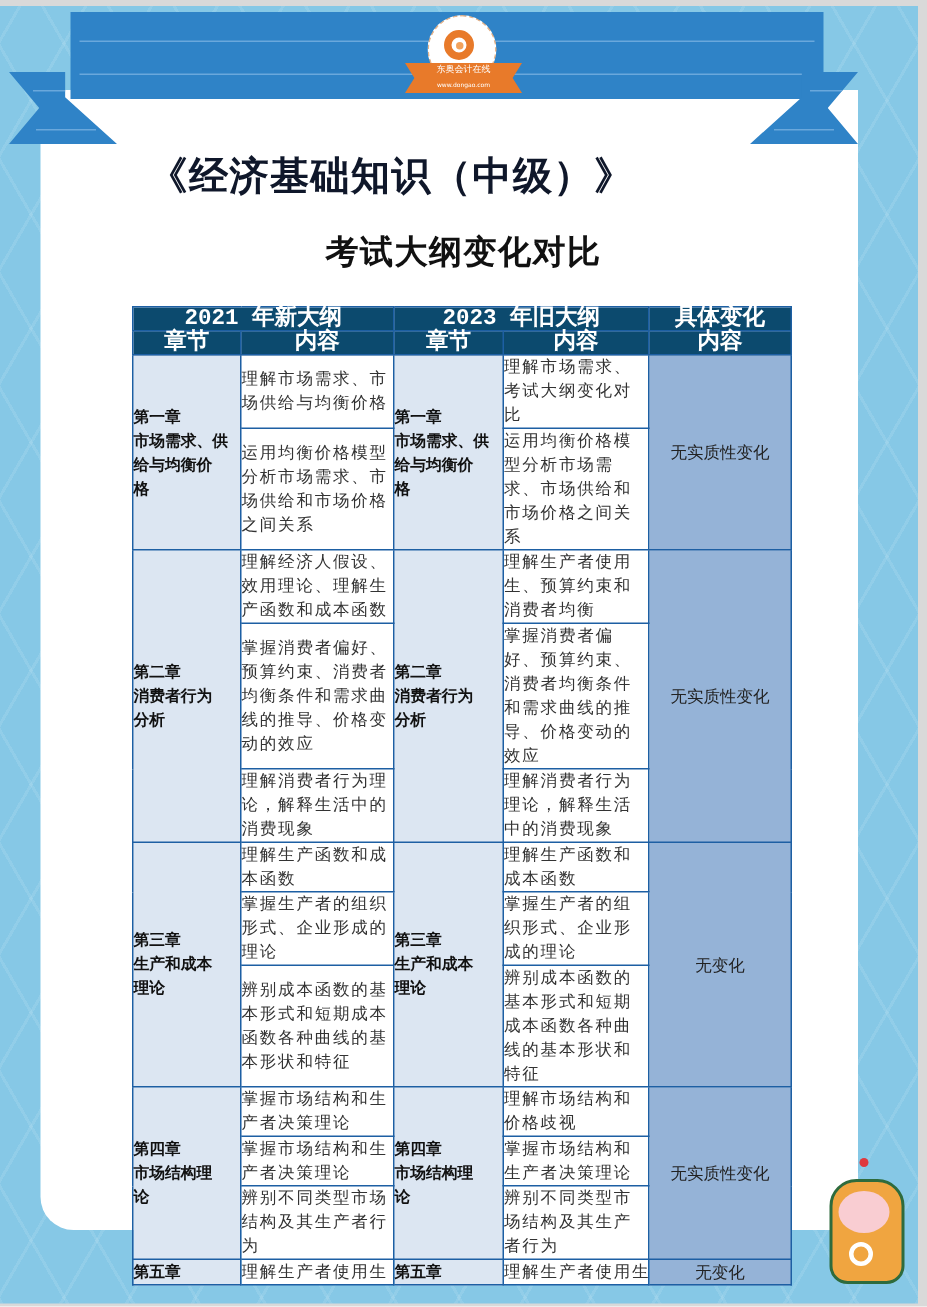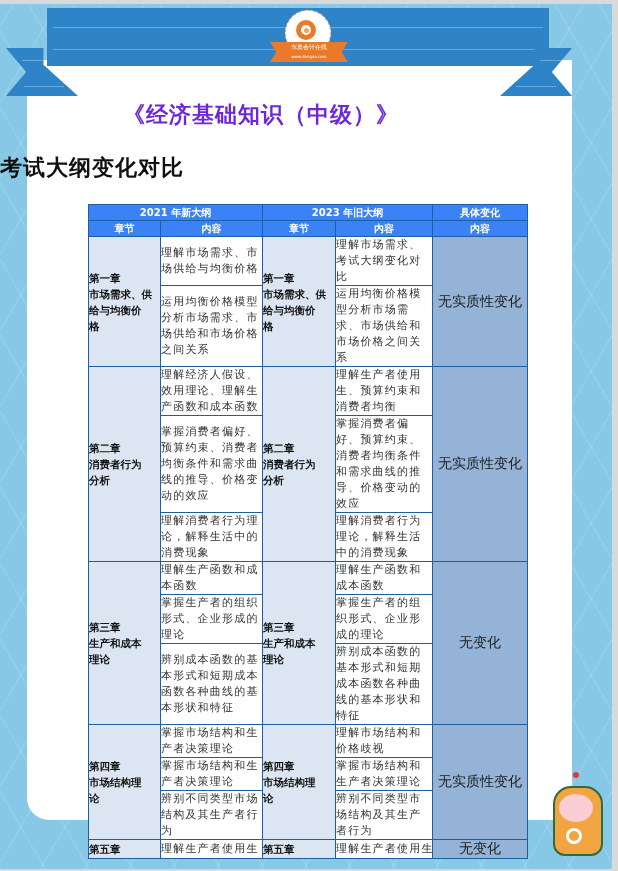--- a/index.html
+++ b/index.html
@@ -46,46 +46,46 @@
     content: ""; position: absolute; left: 3px; top: 3px; width: 5px; height: 5px; border-radius: 50%; background: #f2a25c;
   }
   .logo-ribbon {
     position: absolute; left: 0; top: 32px; width: 78px; height: 20px;
     background: #e87a2a; color: #fff; font-size: 6px; text-align: center; line-height: 10px;
     clip-path: polygon(0 0, 100% 0, 92% 50%, 100% 100%, 0 100%, 8% 50%);
   }
 
   .title1 {
     position: absolute; left: 0; width: 522px; top: 100px; text-align: center;
-    font-size: 22px; font-weight: bold; color: #6d28d9; letter-spacing: 1px;
+    font-size: 26px; font-weight: bold; color: #0f172a; letter-spacing: 1px;
   }
   .title2 {
-    position: absolute; left: 0; width: 618px; top: 153px; text-align: left;
+    position: absolute; left: 0; width: 618px; top: 153px; text-align: center;
     font-size: 22px; font-weight: bold; color: #111; letter-spacing: 1px;
   }
 
   table.outline {
     position: absolute; left: 88px; top: 204px; width: 439px;
     border-collapse: collapse; table-layout: fixed;
     font-size: 11px; color: #222;
   }
   table.outline td, table.outline th {
     border: 1px solid #1d5fa3; padding: 0; vertical-align: middle;
   }
   th.h1, th.h2 {
-    background: #3b82f6; color: #fff; font-weight: bold; height: 15px; line-height: 15px; font-size: 10px;
+    background: #0c4a6e; color: #fff; font-weight: bold; height: 15px; line-height: 15px; font-size: 15px; font-family: Liberation Mono, monospace;
   }
   td.chap {
     background: #dce6f2; text-align: left; font-weight: bold; color: #111; font-size: 10.5px; line-height: 16px; padding: 0 2px;
   }
   td.cont {
     background: #fff; line-height: 16px; padding: 0 4px; letter-spacing: 1.2px; color: #333;
   }
   td.change {
-    background: #95b3d7; text-align: center; color: #222; font-size: 14px;
+    background: #95b3d7; text-align: center; color: #222; font-size: 11px;
   }
 
   .mascot { position: absolute; left: 545px; top: 768px; width: 62px; height: 92px; }
   .m-body {
     position: absolute; left: 8px; top: 18px; width: 46px; height: 66px;
     background: #f0a540; border-radius: 18px 18px 12px 12px; border: 2px solid #2e6b3d;
   }
   .m-face {
     position: absolute; left: 14px; top: 26px; width: 34px; height: 28px; border-radius: 50%;
     background: #f9cdd2;

